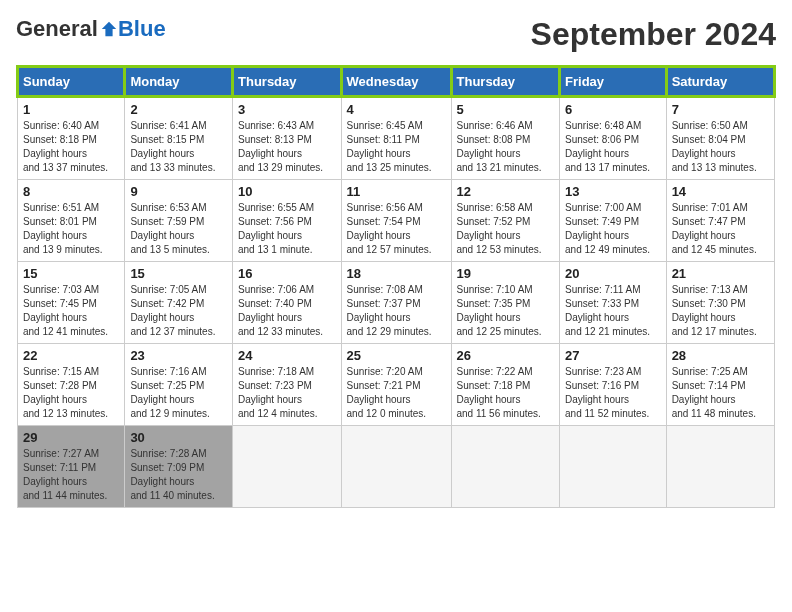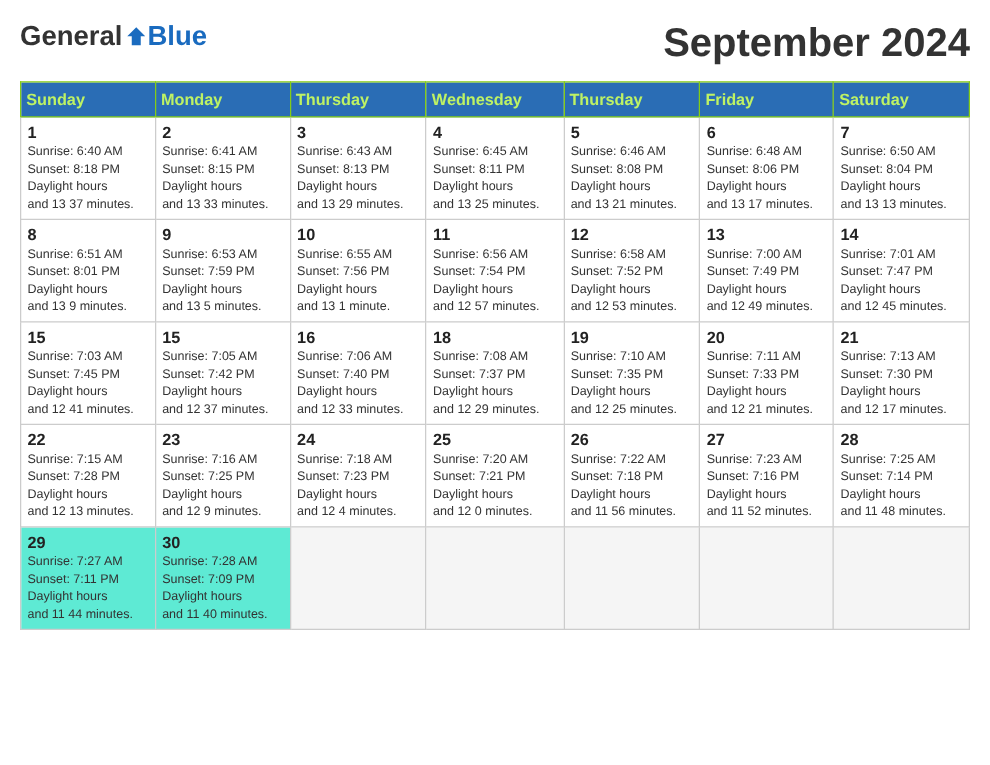--- a/index.html
+++ b/index.html
@@ -46,37 +46,37 @@
       font-size: 15px;
       color: #555;
     }
     .calendar {
       width: 100%;
       border-collapse: collapse;
       font-size: 11px;
     }
     .calendar th {
       background: #2a6db5;
-      color: #bef264;
+      color: #ffffff;
       padding: 6px 4px;
       font-size: 13px;
       font-weight: bold;
       text-align: left;
-      border: 1px solid #84cc16;
+      border: 3px solid #84cc16;
     }
     .calendar td {
       border: 1px solid #ccc;
       vertical-align: top;
       padding: 4px 5px;
       width: 113px;
       min-height: 80px;
       background: #fff;
     }
     .calendar tr:last-child td {
-      background: #5eead4;
+      background: #a3a3a3;
     }
     .day-num {
       font-size: 13px;
       font-weight: bold;
       color: #222;
       display: block;
       margin-bottom: 2px;
     }
     .day-info {
       font-size: 10px;

